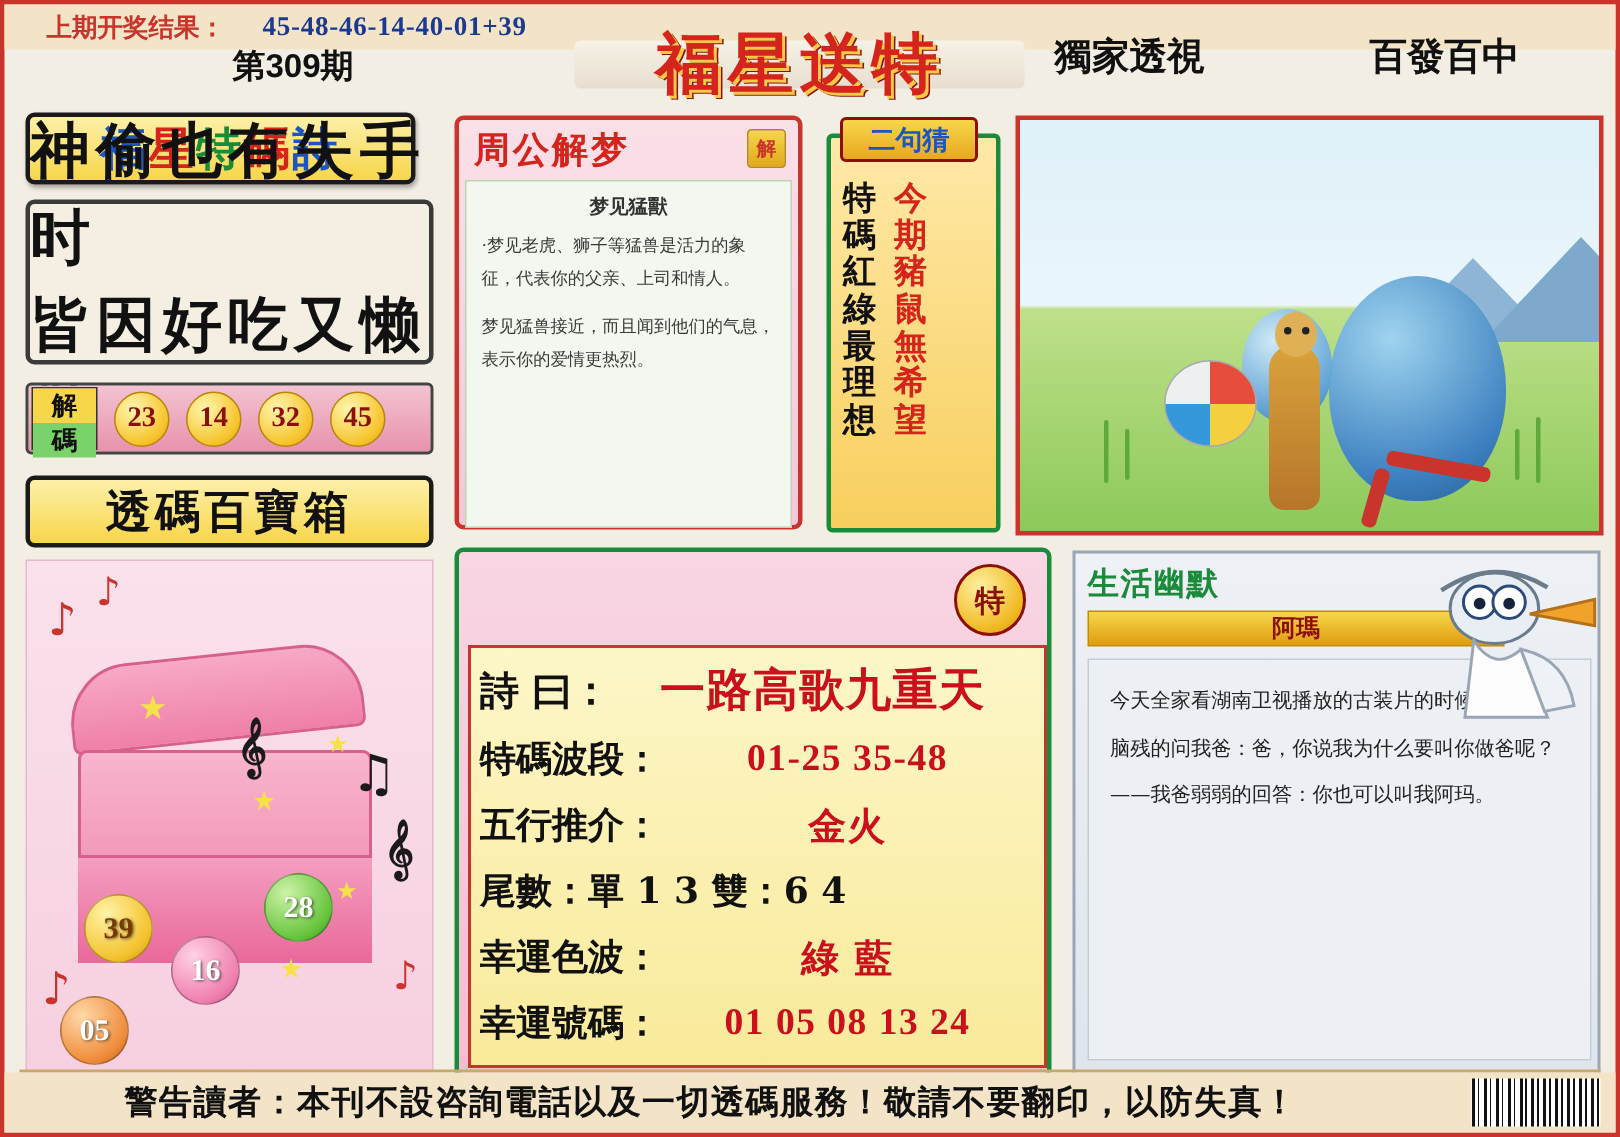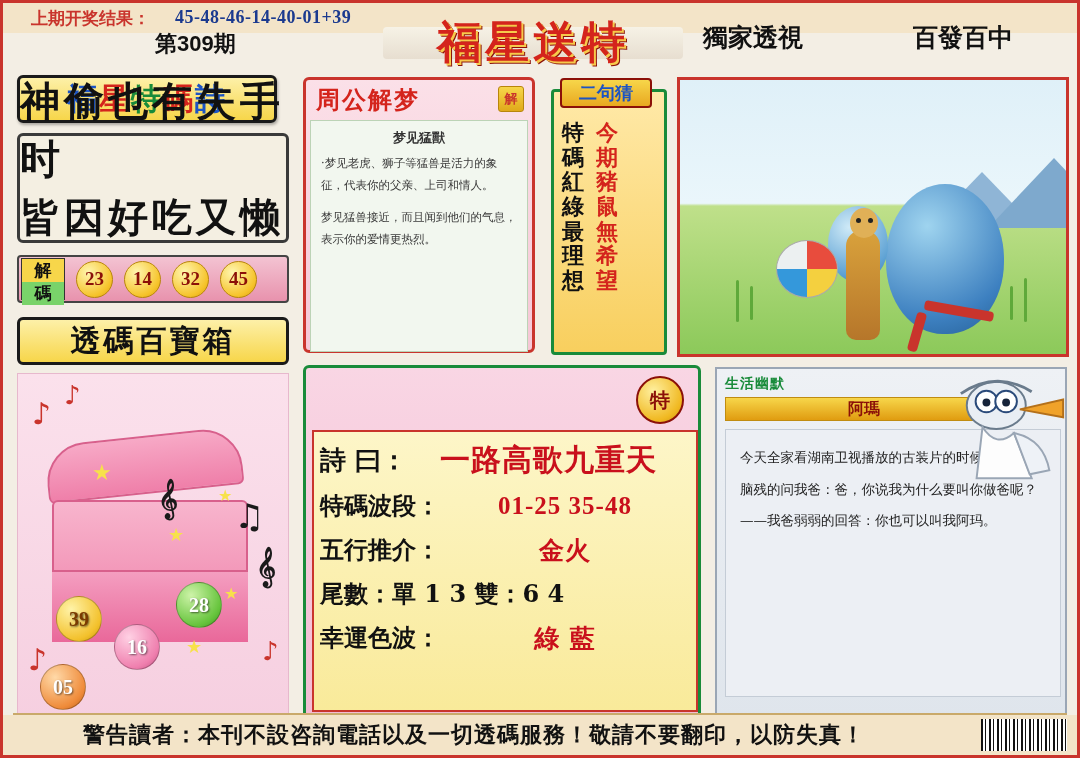--- a/index.html
+++ b/index.html
@@ -306,21 +306,21 @@
   .rrow.first .v { font-size:30px; }
 
   
   #life {
     position:absolute; left:712px; top:364px; width:352px; height:352px;
     border:2px solid #9aa6b5;
     background:linear-gradient(#eef1f5,#dfe5ec);
     padding:6px 8px;
   }
   #life .lt {
-    font-size:14px; font-weight:bold; color:#198b3a;
+    font-size:21px; font-weight:bold; color:#198b3a;
     font-family:"DejaVu Serif", serif; letter-spacing:1px;
   }
   #life .lbar {
     margin-top:4px; width:278px; height:24px;
     background:linear-gradient(#f7d64a,#e09c10);
     border:1px solid #c08c10;
     display:flex; align-items:center; justify-content:center;
     font-size:16px; font-weight:bold; color:#8b1008;
     font-family:"DejaVu Serif", serif;
   }
@@ -482,20 +482,24 @@
         <div class="v cn">金火</div>
       </div>
       <div class="rrow">
         <div class="k">尾數：單  1 3  雙：6 4</div>
         <div class="v"></div>
       </div>
       <div class="rrow">
         <div class="k">幸運色波：</div>
         <div class="v cn">綠 藍</div>
       </div>
+      <div class="rrow">
+        <div class="k">幸運號碼：</div>
+        <div class="v">01 05 08 13 24</div>
+      </div>
     </div>
   </div>
 
   <div id="life" class="panel">
     <div class="lt">生活幽默</div>
     <div class="lbar">阿瑪</div>
     <div class="lbody">今天全家看湖南卫视播放的古装片的时候，突然很脑残的问我爸：爸，你说我为什么要叫你做爸呢？——我爸弱弱的回答：你也可以叫我阿玛。</div>
     <div id="mascot">
       <svg viewBox="0 0 120 110" width="118" height="110">
         <ellipse cx="44" cy="30" rx="30" ry="24" fill="#e9eef4" stroke="#6a7b8c" stroke-width="2"></ellipse>

